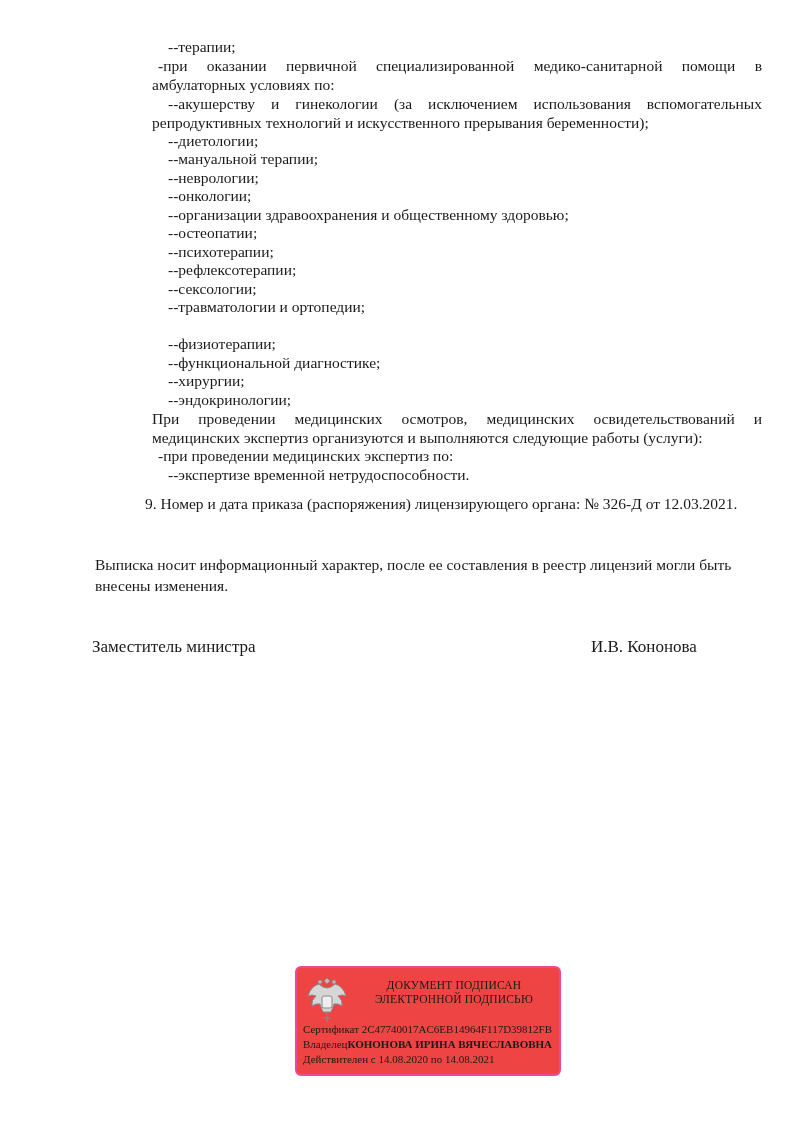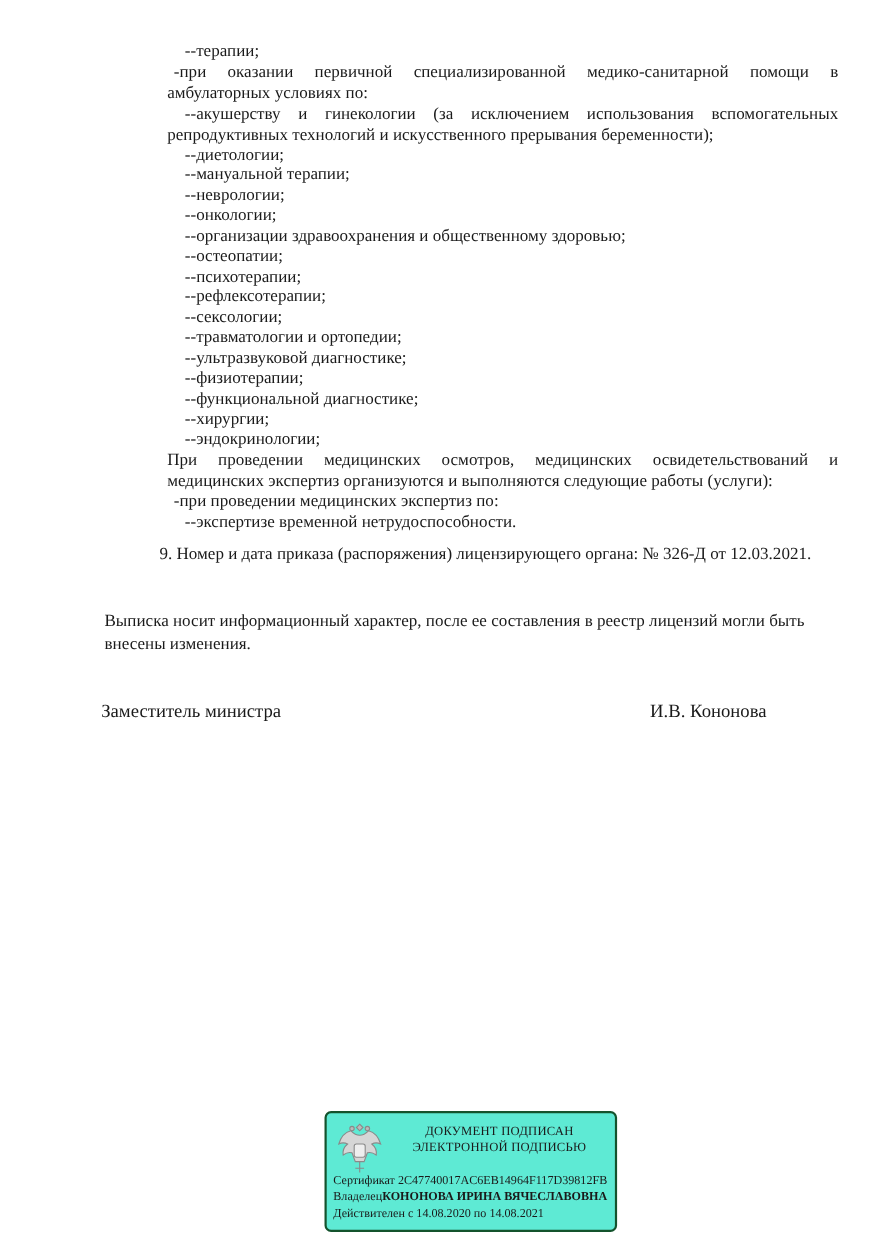--- a/index.html
+++ b/index.html
@@ -6,22 +6,22 @@
   body { width: 800px; height: 1131px; position: relative; overflow: hidden;
          font-family: "Liberation Serif", "DejaVu Serif", serif; color: #1a1a1a; }
   .page { position: absolute; left: 0; top: 0; width: 645px; height: 1131px; }
   .line { position: absolute; font-size: 15.5px; line-height: 18px; white-space: nowrap; }
   .just { text-align: justify; text-align-last: justify; white-space: normal; }
   .sub1 { left: 158px; }
   .sub2 { left: 168px; }
   .full { left: 152px; width: 610px; }
   .note { left: 95px; width: 662px; font-size: 15.5px; }
   .sig { font-size: 17px; }
-  .stamp { position: absolute; left: 295px; top: 1010px; width: 262px; height: 106px;
-           border: 2px solid #14532d; border-radius: 6px; background: #5eead4; }
+  .stamp { position: absolute; left: 295px; top: 966px; width: 262px; height: 106px;
+           border: 2px solid #ec4899; border-radius: 6px; background: #ef4444; }
   .stamp .emblem { position: absolute; left: 8px; top: 6px; width: 44px; height: 52px; }
   .stamp .title { position: absolute; left: 62px; top: 10px; width: 190px; text-align: center;
                   font-size: 11.5px; line-height: 14px; letter-spacing: 0.2px; }
   .stamp .row { position: absolute; left: 6px; font-size: 11px; line-height: 13px; white-space: nowrap; }
   .stamp .row b { font-weight: bold; text-align: right; }
 </style>
 </head>
 <body>
 
 <div class="page">
@@ -35,21 +35,20 @@
   <div class="line sub2" style="top:132px;">--диетологии;</div>
   <div class="line sub2" style="top:150px;">--мануальной терапии;</div>
   <div class="line sub2" style="top:169px;">--неврологии;</div>
   <div class="line sub2" style="top:187px;">--онкологии;</div>
   <div class="line sub2" style="top:206px;text-align:right;">--организации здравоохранения и общественному здоровью;</div>
   <div class="line sub2" style="top:224px;">--остеопатии;</div>
   <div class="line sub2" style="top:243px;">--психотерапии;</div>
   <div class="line sub2" style="top:261px;">--рефлексотерапии;</div>
   <div class="line sub2" style="top:280px;">--сексологии;</div>
   <div class="line sub2" style="top:298px;">--травматологии и ортопедии;</div>
-  <div class="line sub2" style="top:317px;">--ультразвуковой диагностике;</div>
   <div class="line sub2" style="top:335px;">--физиотерапии;</div>
   <div class="line sub2" style="top:354px;">--функциональной диагностике;</div>
   <div class="line sub2" style="top:372px;">--хирургии;</div>
   <div class="line sub2" style="top:391px;">--эндокринологии;</div>
 
   <div class="line" style="left:152px; top:429px;">медицинских экспертиз организуются и выполняются следующие работы (услуги):</div>
   <div class="line full just" style="top:410px;">При проведении медицинских осмотров, медицинских освидетельствований и</div>
   <div class="line sub1" style="top:447px;">-при проведении медицинских экспертиз по:</div>
   <div class="line sub2" style="top:466px;">--экспертизе временной нетрудоспособности.</div>
 

